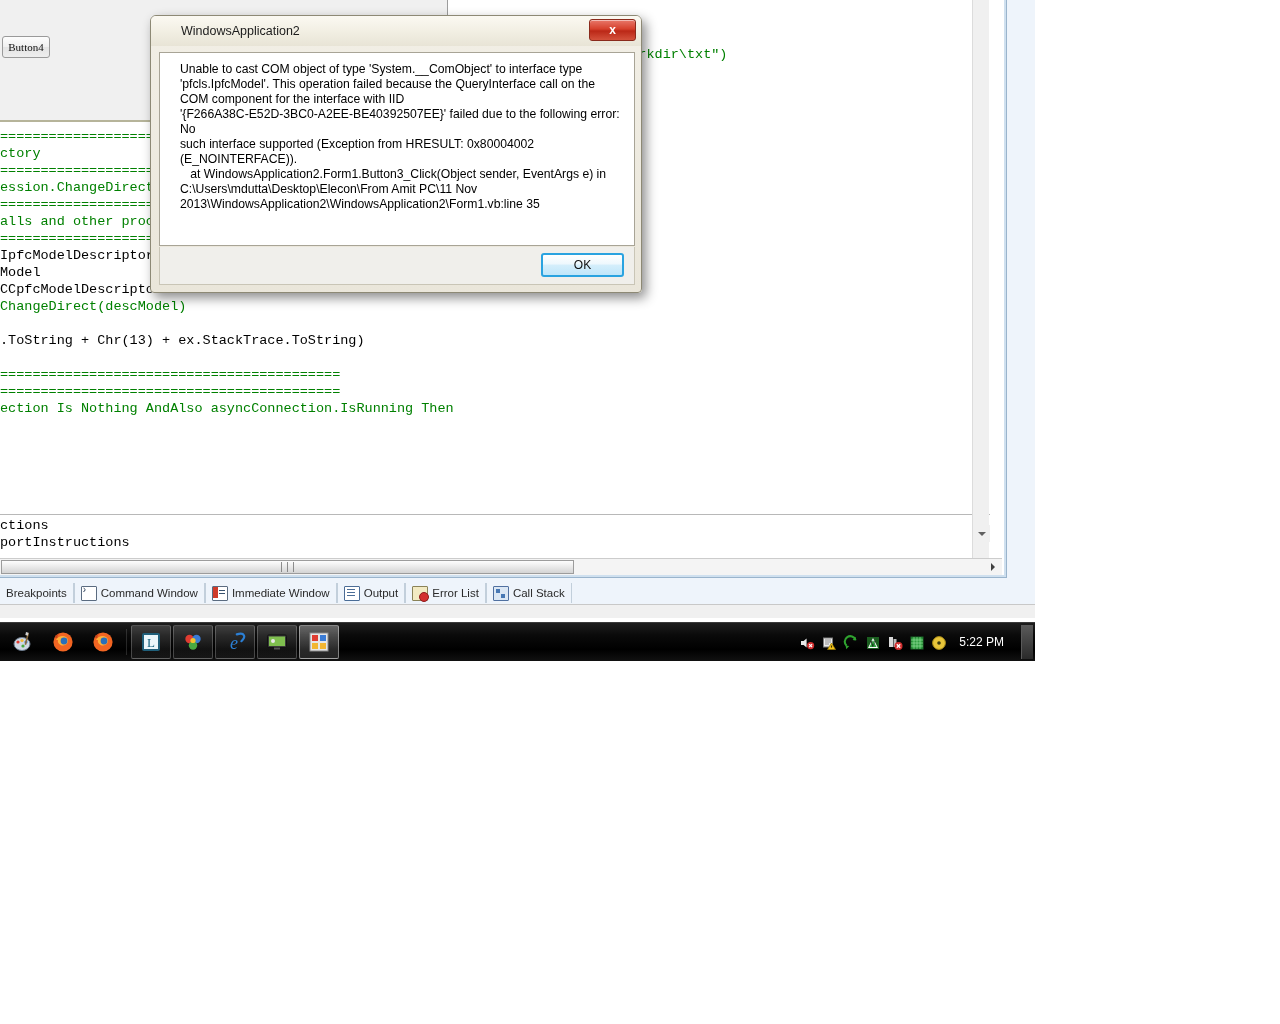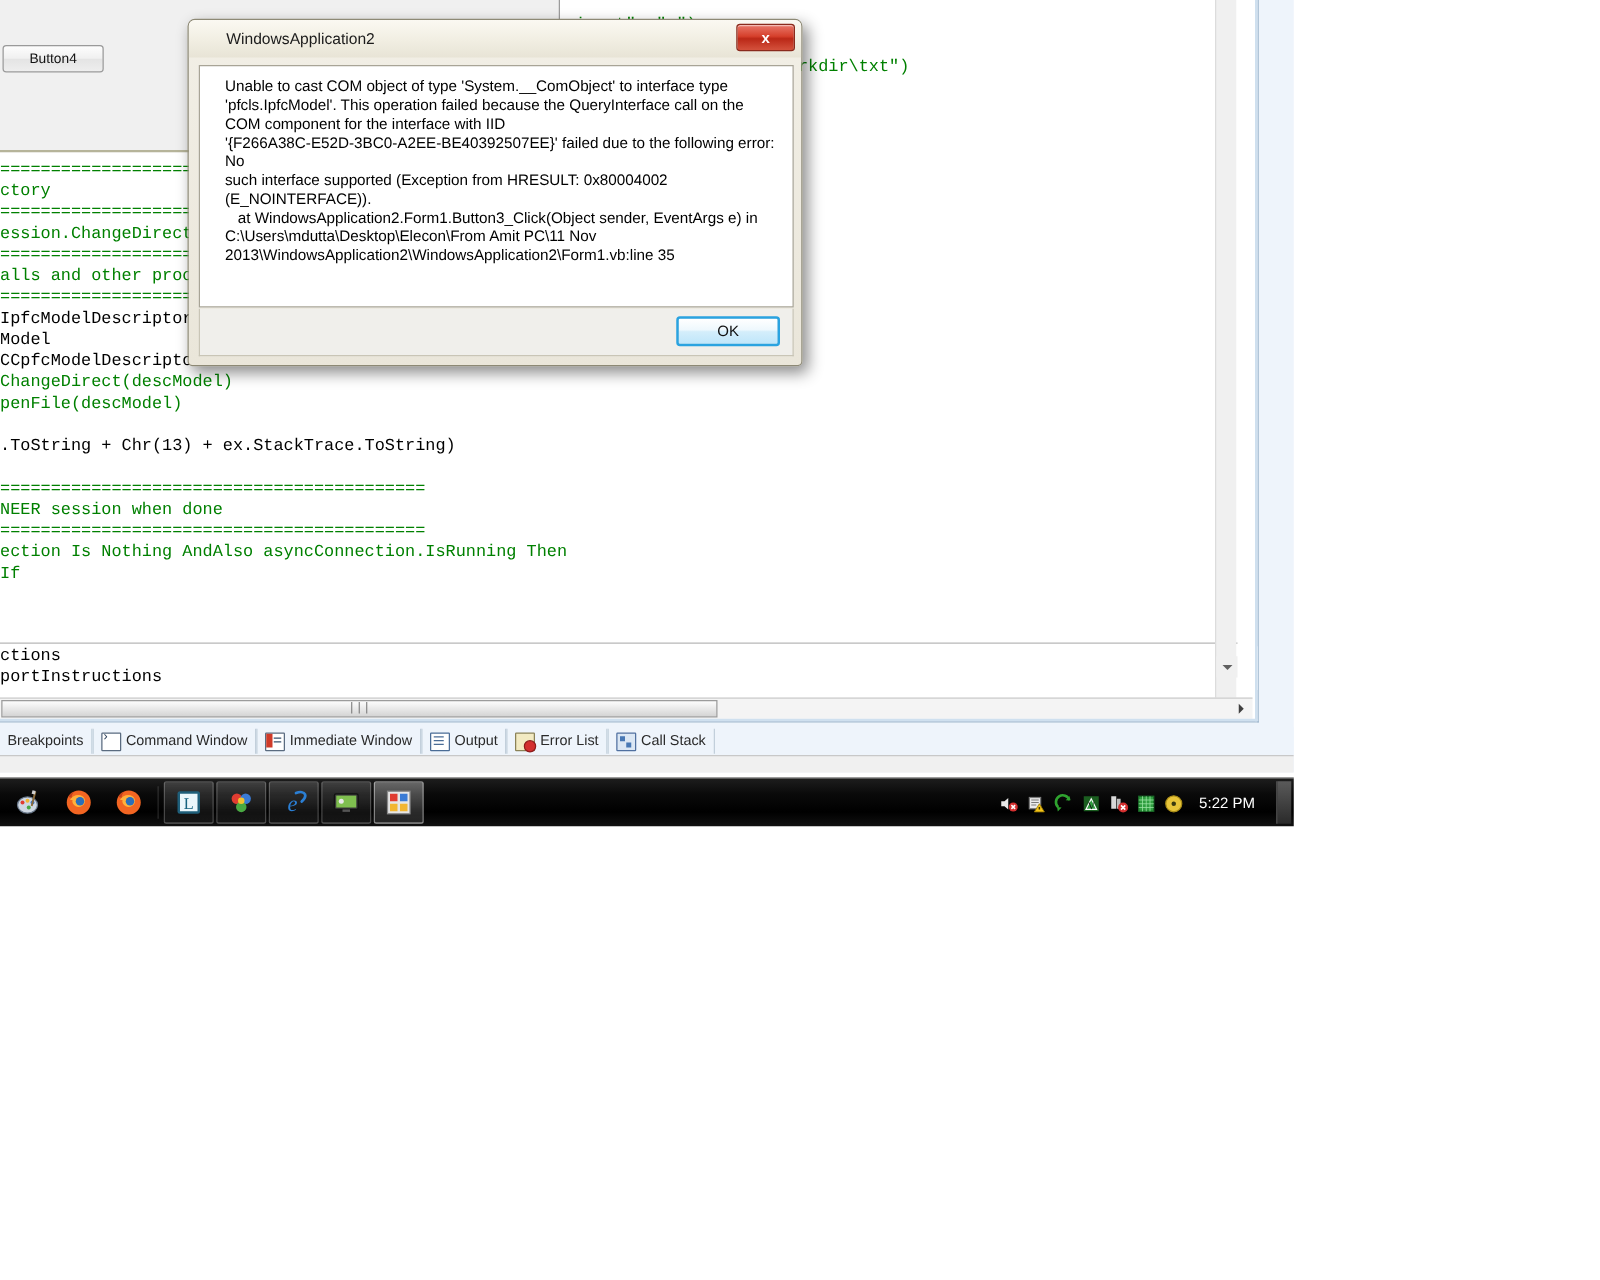--- a/index.html
+++ b/index.html
@@ -37,28 +37,28 @@
   
   .form-window {
     position: absolute; left: 0; top: 0; width: 448px; height: 122px;
     background: #f0f0f0;
     border-right: 1px solid #9c9c9c;
     border-bottom: 2px solid #b6b49a;
     box-sizing: border-box;
     overflow: hidden;
   }
   .form-button {
-    position: absolute; left: 2px; top: 36px; width: 81px; height: 22px;
+    position: absolute; left: 2px; top: 36px; width: 48px; height: 22px;
     background: linear-gradient(180deg,#fdfdfd 0%,#f0f0f0 48%,#e4e4e4 52%,#eeeeee 100%);
     border: 1px solid #9a9a9a;
     border-radius: 3px;
     font-size: 11px; color: #111;
     display: flex; align-items: center; justify-content: center;
     box-sizing: border-box;
-    font-family: Liberation Sans, sans-serif;
+    font-family: Liberation Serif, serif;
   }
 
   
   .code-area {
     position: absolute; left: 0; top: 122px; width: 990px; height: 430px;
     background: #ffffff;
     overflow: hidden;
   }
   .code-area-top {
     position: absolute; left: 448px; top: 0px; width: 542px; height: 122px;
@@ -298,29 +298,26 @@
             <div class="code-line c-green">ctory</div>
             <div class="code-line c-green">==========================================</div>
             <div class="code-line c-green">ession.ChangeDirect</div>
             <div class="code-line c-green">==========================================</div>
             <div class="code-line c-green">alls and other proc</div>
             <div class="code-line c-green">==========================================</div>
             <div class="code-line c-black">IpfcModelDescriptor</div>
             <div class="code-line c-black">Model</div>
             <div class="code-line c-black">CCpfcModelDescripto</div>
             <div class="code-line c-green">ChangeDirect(descModel)</div>
-            <div class="code-line c-green">penFile(descModel)</div>
             <div class="code-line c-black"></div>
             <div class="code-line c-black">.ToString + Chr(13) + ex.StackTrace.ToString)</div>
             <div class="code-line c-black"></div>
             <div class="code-line c-green">==========================================</div>
-            <div class="code-line c-green">NEER session when done</div>
             <div class="code-line c-green">==========================================</div>
             <div class="code-line c-green">ection Is Nothing AndAlso asyncConnection.IsRunning Then</div>
-            <div class="code-line c-green">If</div>
           </div>
       </div>
 
       <div class="code-lower-sep"></div>
       <div class="code-lower">
         <div id="code-lower-lines">
             <div class="code-line c-black">ctions</div>
             <div class="code-line c-black">portInstructions</div>
           </div>
       </div>

